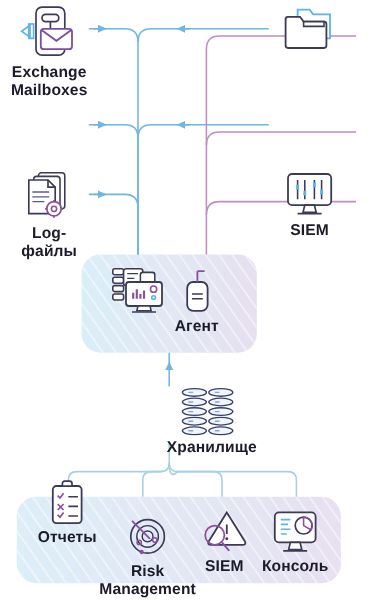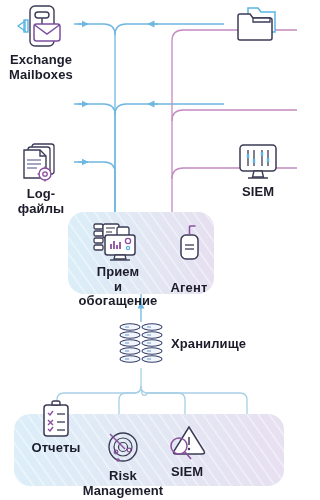--- a/index.html
+++ b/index.html
@@ -41,36 +41,36 @@
     margin-top: 3px;
     font-size: 13px;
     font-weight: bold;
     color: #1b1b2a;
     text-align: center;
     line-height: 1.12;
     letter-spacing: 0.1px;
     white-space: pre-line;
   }
   .node.side-label {
-    flex-direction: row;
+    flex-direction: column;
     align-items: center;
   }
   .node.side-label .lbl {
     margin-top: 0;
     margin-left: 7px;
   }
   
   #n-exchange { left: 4px;   top: 4px;   width: 74px; }
   #n-eventlog { left: 4px;   top: 84px;  width: 74px; }
   #n-logfiles { left: 4px;   top: 142px; width: 74px; }
   #n-folders  { left: 219px; top: 4px;   width: 78px; }
   #n-ad       { left: 219px; top: 84px;  width: 78px; }
   #n-siem     { left: 219px; top: 142px; width: 78px; }
   #n-ingest   { left: 76px;  top: 222px; width: 84px; }
-  #n-agent    { left: 163px; top: 222px; width: 52px; gap: 16px; }
+  #n-agent    { left: 138px; top: 222px; width: 52px; }
   #n-storage  { left: 118px; top: 322px; width: 110px; }
   #n-reports  { left: 26px;  top: 400px; width: 60px; }
   #n-risk     { left: 88px;  top: 428px; width: 70px; }
   #n-ueba     { left: 158px; top: 424px; width: 58px; }
   #n-console  { left: 214px; top: 424px; width: 64px; }
 </style>
 </head>
 <body>
 
 <div id="stage">
@@ -252,22 +252,20 @@
           <line x1="24" y1="27" x2="24" y2="19"></line>
           <line x1="27" y1="27" x2="27" y2="23"></line>
           <line x1="30" y1="27" x2="30" y2="20"></line>
         </g>
         <circle cx="38" cy="19" r="2.6" fill="none" stroke="#8a4f9e" stroke-width="1.3"></circle>
         <circle cx="38" cy="26" r="1.6" fill="none" stroke="#5bb4e5" stroke-width="1.3"></circle>
         <path d="M25 33 h10 l1 4 h-12 z" fill="#fff" stroke="#3b3b55" stroke-width="1.3"></path>
         <line x1="20" y1="38" x2="40" y2="38" stroke="#3b3b55" stroke-width="1.4"></line>
       </svg>
     </span>
-    <span class="lbl">Прием
-и обогащение</span>
   </div>
 
   <div class="node" id="n-agent">
     <span class="ico">
       <svg width="34" height="40" viewBox="0 0 34 40">
         <rect x="9" y="13" width="17" height="24" rx="5" fill="#fff" stroke="#3b3b55" stroke-width="1.5"></rect>
         <line x1="13" y1="23" x2="22" y2="23" stroke="#3b3b55" stroke-width="1.3"></line>
         <line x1="13" y1="27" x2="22" y2="27" stroke="#3b3b55" stroke-width="1.3"></line>
         <line x1="17.5" y1="13" x2="17.5" y2="4" stroke="#8a4f9e" stroke-width="1.5"></line>
         <path d="M17.5 4 h6" stroke="#8a4f9e" stroke-width="1.5" fill="none"></path>
@@ -350,14 +348,32 @@
         <path d="M22 3 L37 27 Q38.5 30 35 30 L9 30 Q5.5 30 7 27 z" fill="#fff" stroke="#3b3b55" stroke-width="1.5"></path>
         <line x1="22" y1="13" x2="22" y2="21" stroke="#3b3b55" stroke-width="1.5"></line>
         <circle cx="22" cy="25" r="1.2" fill="#3b3b55"></circle>
         <circle cx="12" cy="22" r="8" fill="none" stroke="#8a4f9e" stroke-width="1.5"></circle>
         <line x1="18" y1="28" x2="24" y2="35" stroke="#8a4f9e" stroke-width="1.6"></line>
       </svg>
     </span>
     <span class="lbl">SIEM</span>
   </div>
 
+  <div class="node" id="n-console">
+    <span class="ico">
+      <svg width="42" height="38" viewBox="0 0 42 38">
+        <rect x="4" y="3" width="34" height="25" rx="3.5" fill="#fff" stroke="#3b3b55" stroke-width="1.5"></rect>
+        <g stroke="#5bb4e5" stroke-width="1.3">
+          <line x1="9" y1="9" x2="17" y2="9"></line>
+          <line x1="9" y1="13" x2="15" y2="13"></line>
+          <line x1="9" y1="17" x2="17" y2="17"></line>
+          <line x1="9" y1="21" x2="14" y2="21"></line>
+        </g>
+        <circle cx="28" cy="14" r="7" fill="none" stroke="#3b3b55" stroke-width="1.4"></circle>
+        <path d="M28 14 L28 7 A7 7 0 0 1 34.2 17.6 z" fill="none" stroke="#8a4f9e" stroke-width="1.3"></path>
+        <path d="M17 28 h8 l1.5 6 h-11 z" fill="#fff" stroke="#3b3b55" stroke-width="1.4"></path>
+        <line x1="11" y1="35" x2="31" y2="35" stroke="#3b3b55" stroke-width="1.5"></line>
+      </svg>
+    </span>
+    <span class="lbl">Консоль</span>
+  </div>
 
 </div>
 
 </body></html>

